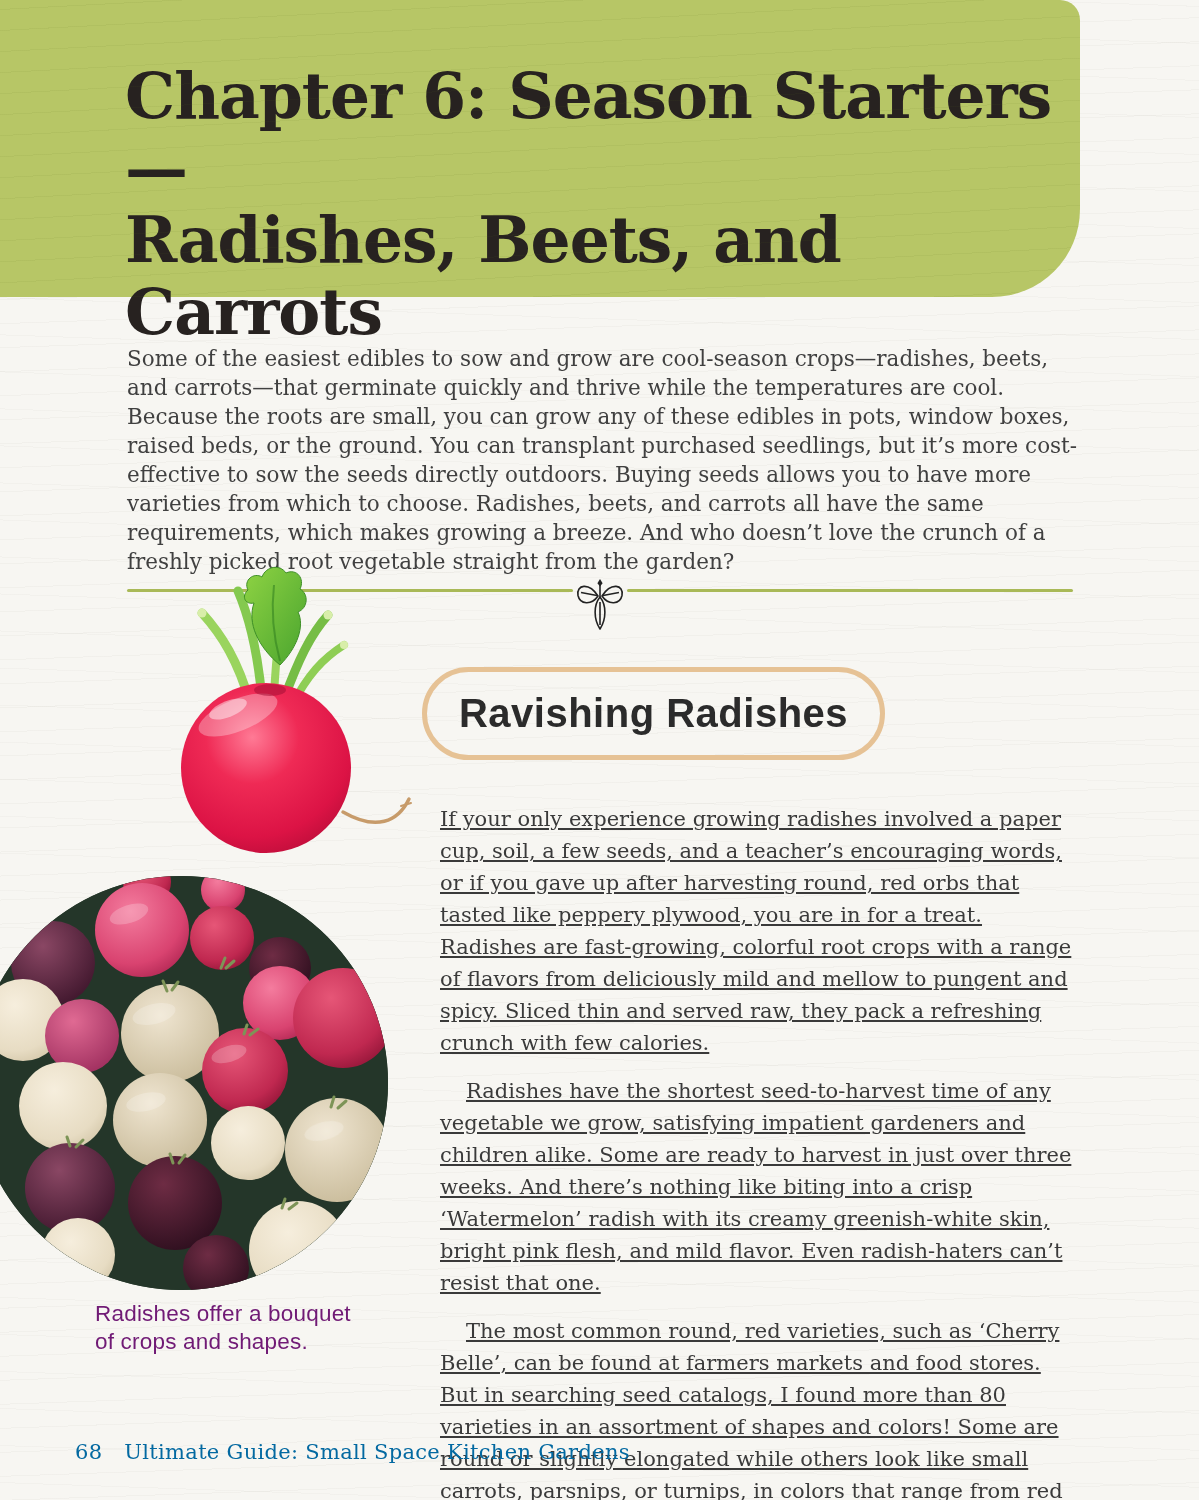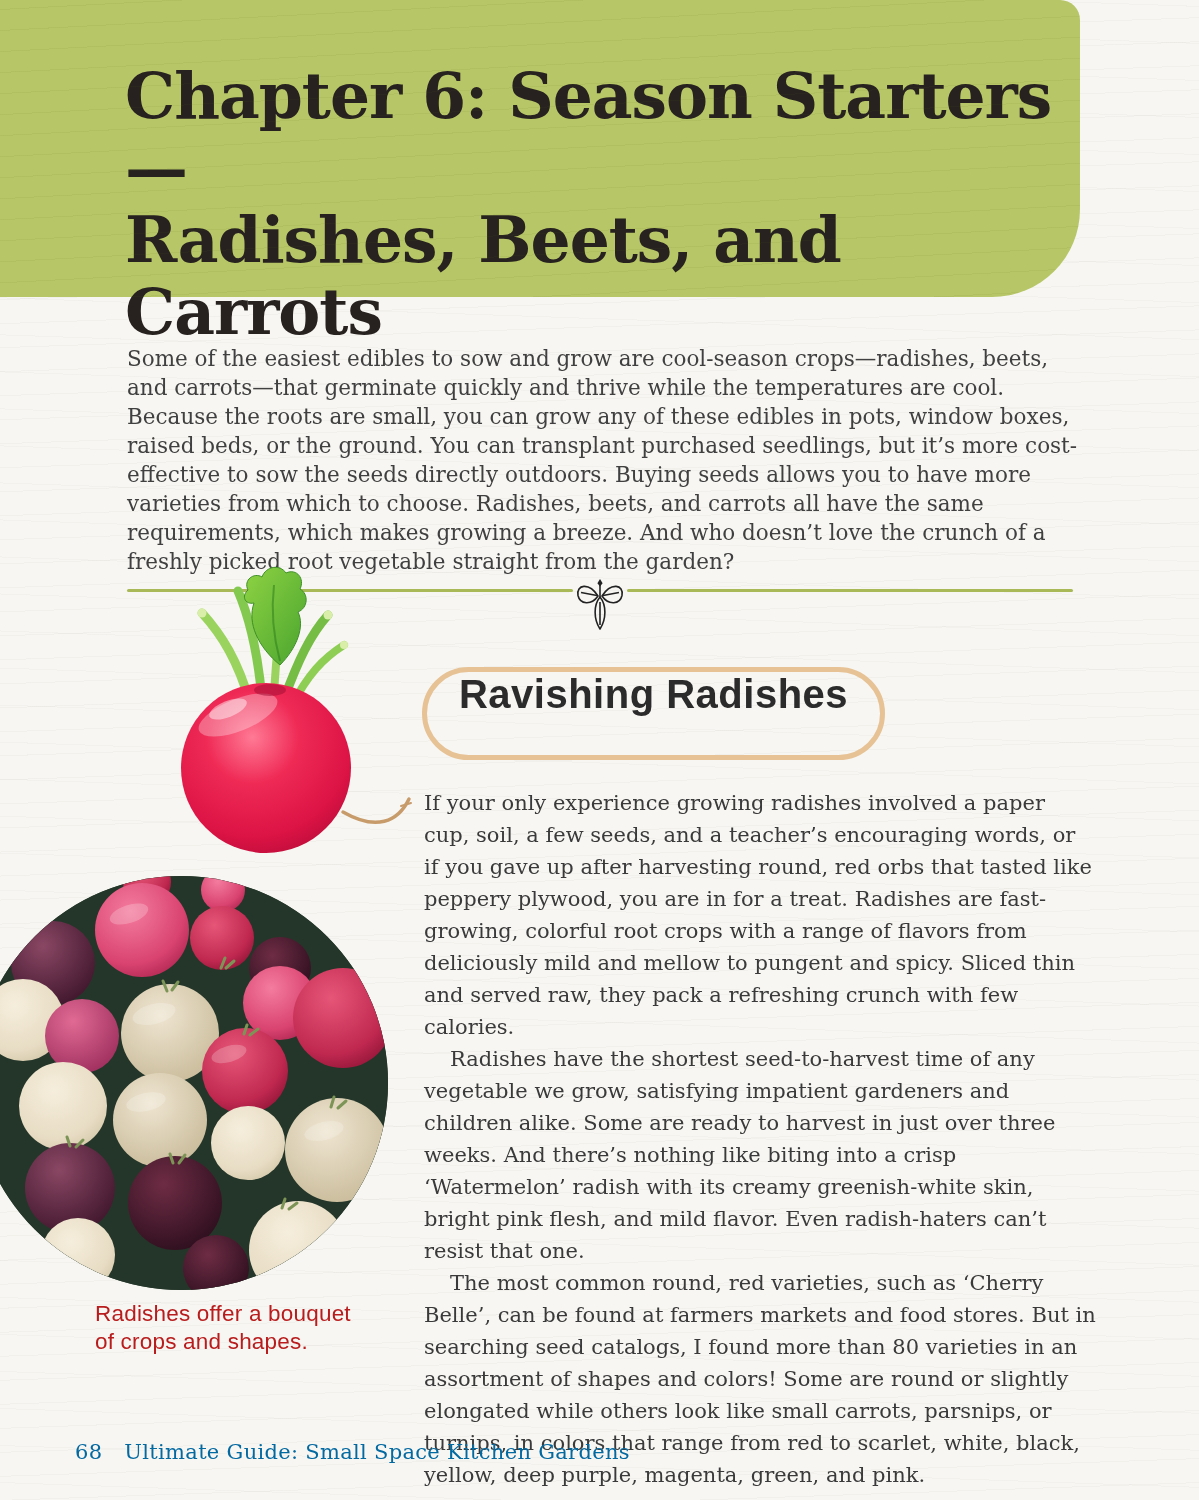--- a/index.html
+++ b/index.html
@@ -52,45 +52,45 @@
   .divider .line{flex:1;height:3px;margin-top:11px;background:#a9b957;border-radius:2px;}
   .divider .ornament{width:54px;height:54px;flex:0 0 auto;}
 
   
   .radish-illo{left:150px;top:563px;width:272px;height:300px;z-index:3;}
 
   
   .pill{
     left:422px;top:667px;width:463px;height:93px;box-sizing:border-box;
     border:5px solid #e6c295;border-radius:50px;
-    display:flex;align-items:flex-start;justify-content:center;
+    display:flex;align-items:center;justify-content:center;
     font-family:"Liberation Sans", sans-serif;
     font-size:40px;font-weight:bold;color:#2b2b2b;letter-spacing:0.5px;
   }
 
   
   .column{
     left:424px;top:787px;width:672px;
     font-size:21px;line-height:32px;color:#3a3a3a;
   }
-  .column p{margin:0;}
+  .column p{margin:16px;text-decoration:underline;}
   .column p.indent{text-indent:26px;}
 
   
   .photo{
     left:-26px;top:876px;width:414px;height:414px;
     border-radius:50%;overflow:hidden;background:#2c3e31;z-index:2;
   }
   .photo svg{display:block;}
 
   
   .caption{
     left:95px;top:1300px;width:280px;
     font-family:"Liberation Sans", sans-serif;
-    font-size:22.5px;line-height:28px;color:#b91c1c;letter-spacing:0.2px;
+    font-size:22.5px;line-height:28px;color:#701a75;letter-spacing:0.2px;
   }
   .caption span{display:block;}
 
   
   .page-footer{
     left:75px;top:1440px;
     font-size:21px;color:#0369a1;letter-spacing:0.3px;
   }
   .page-footer .book-title{margin-left:22px;}
 </style>

